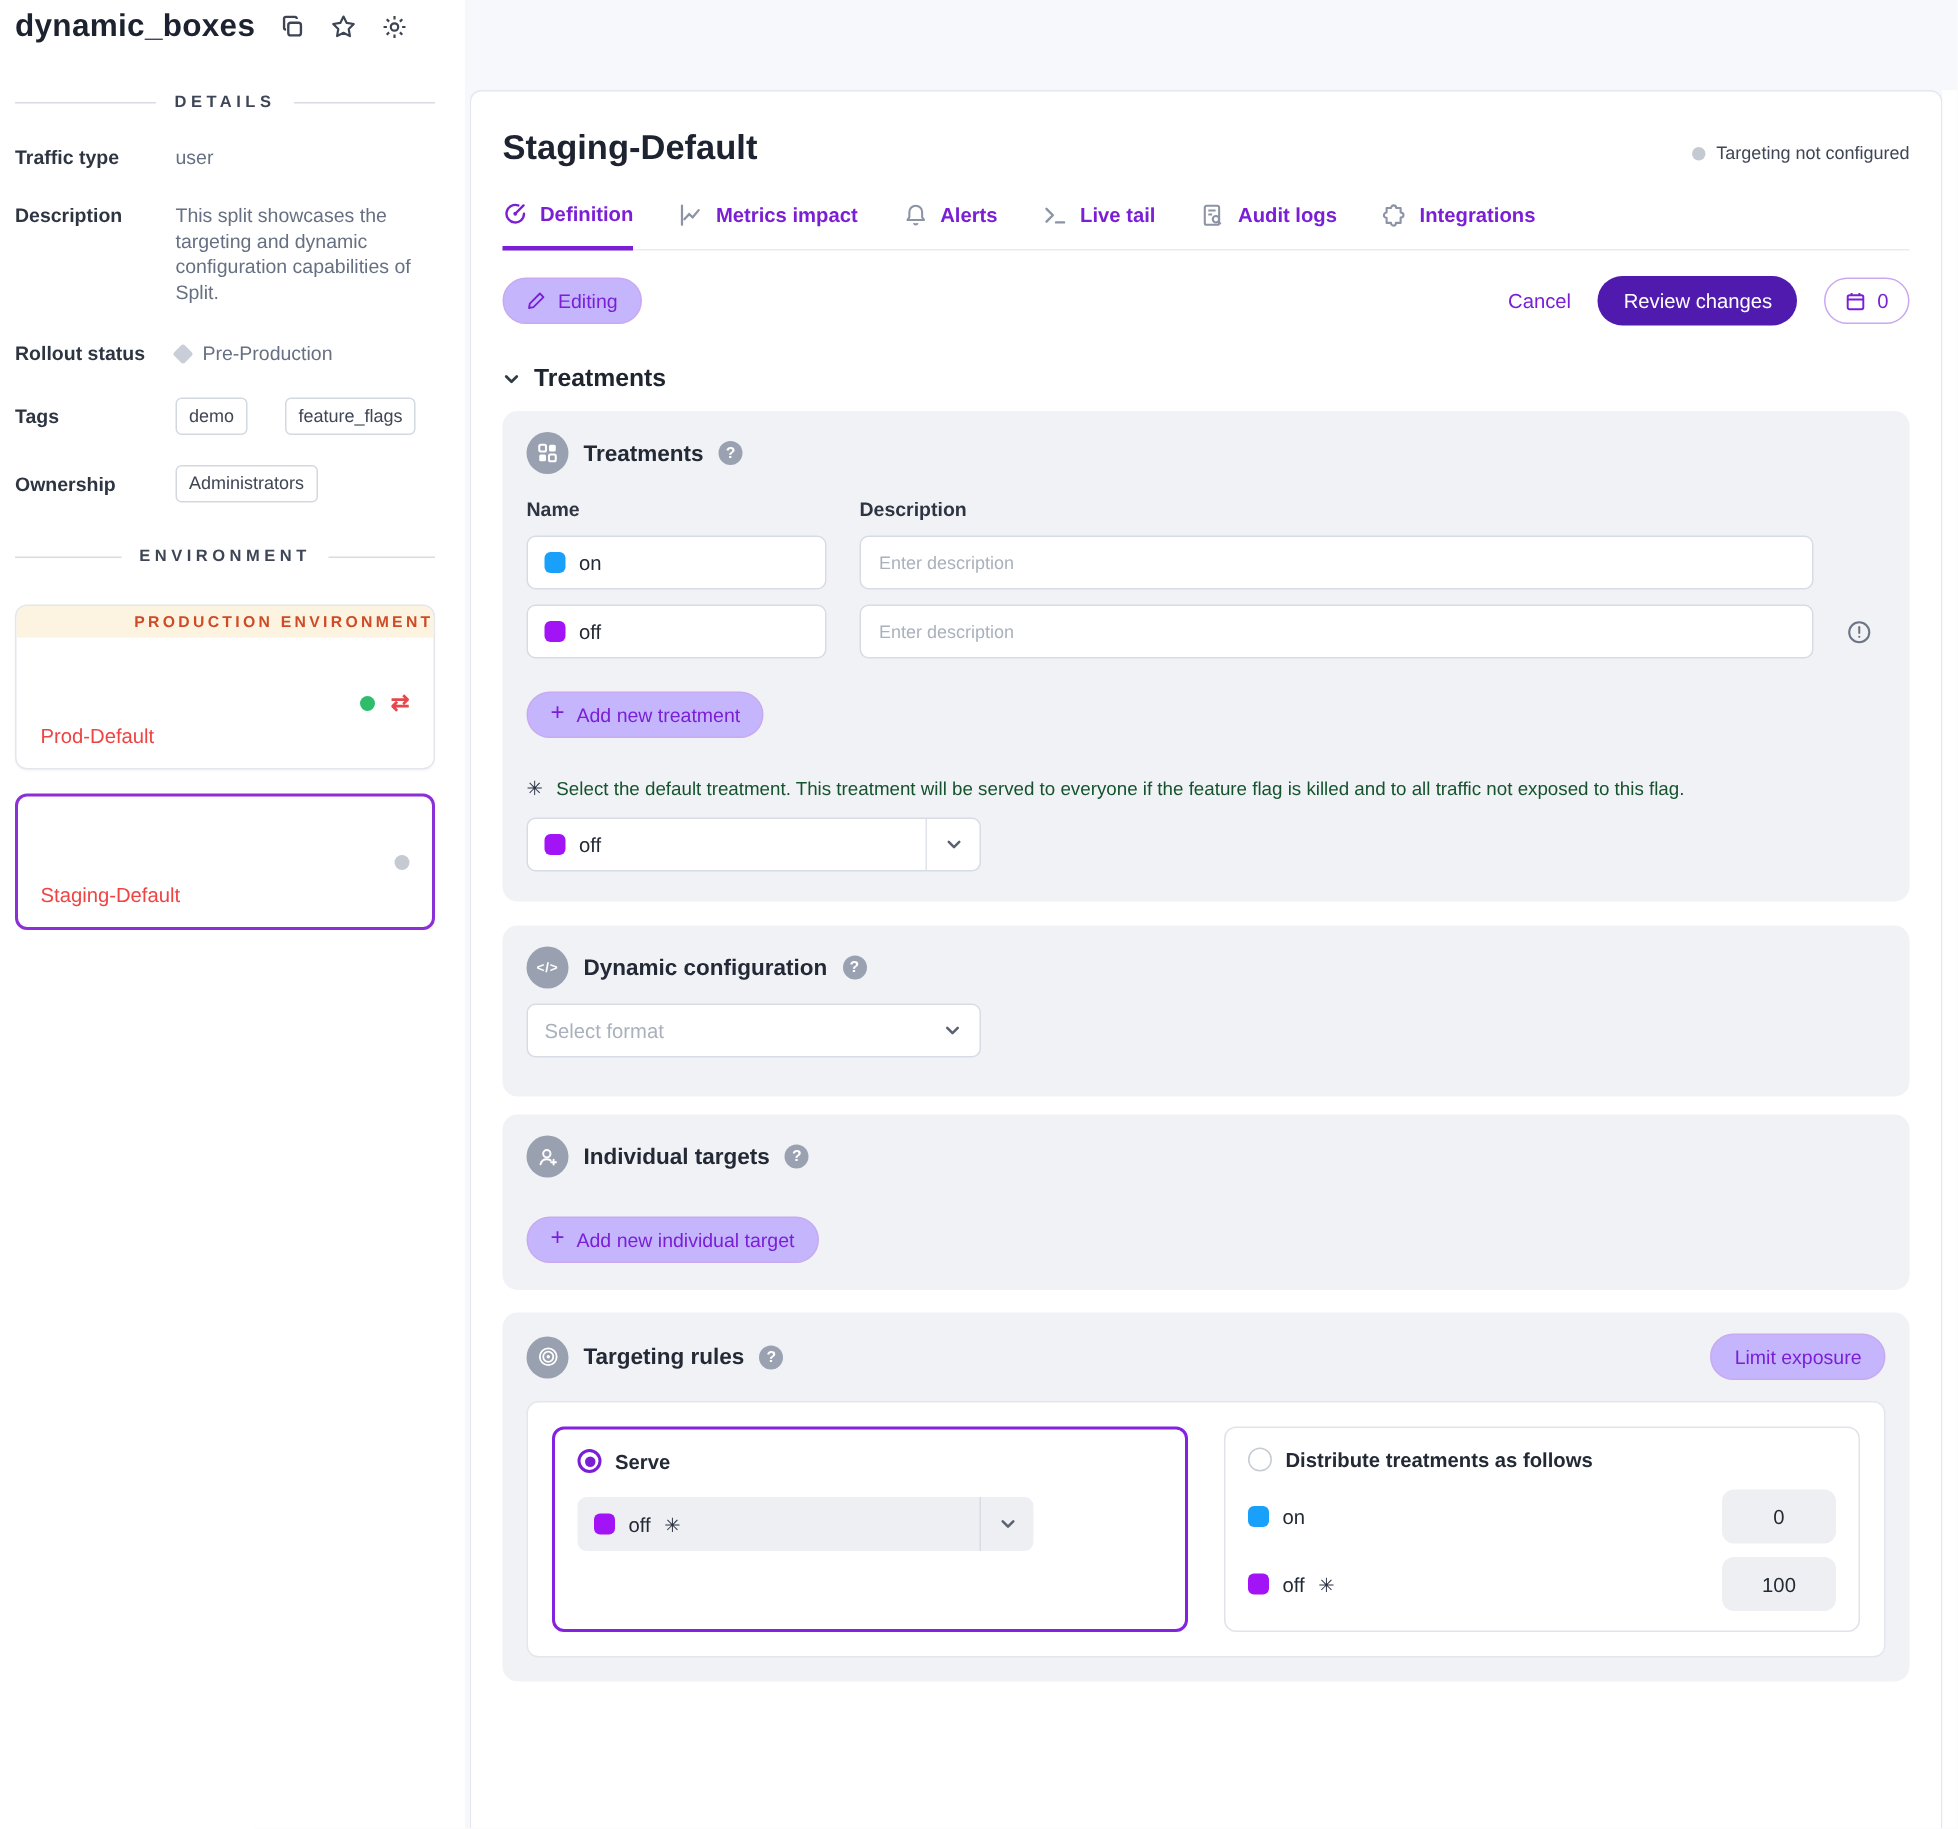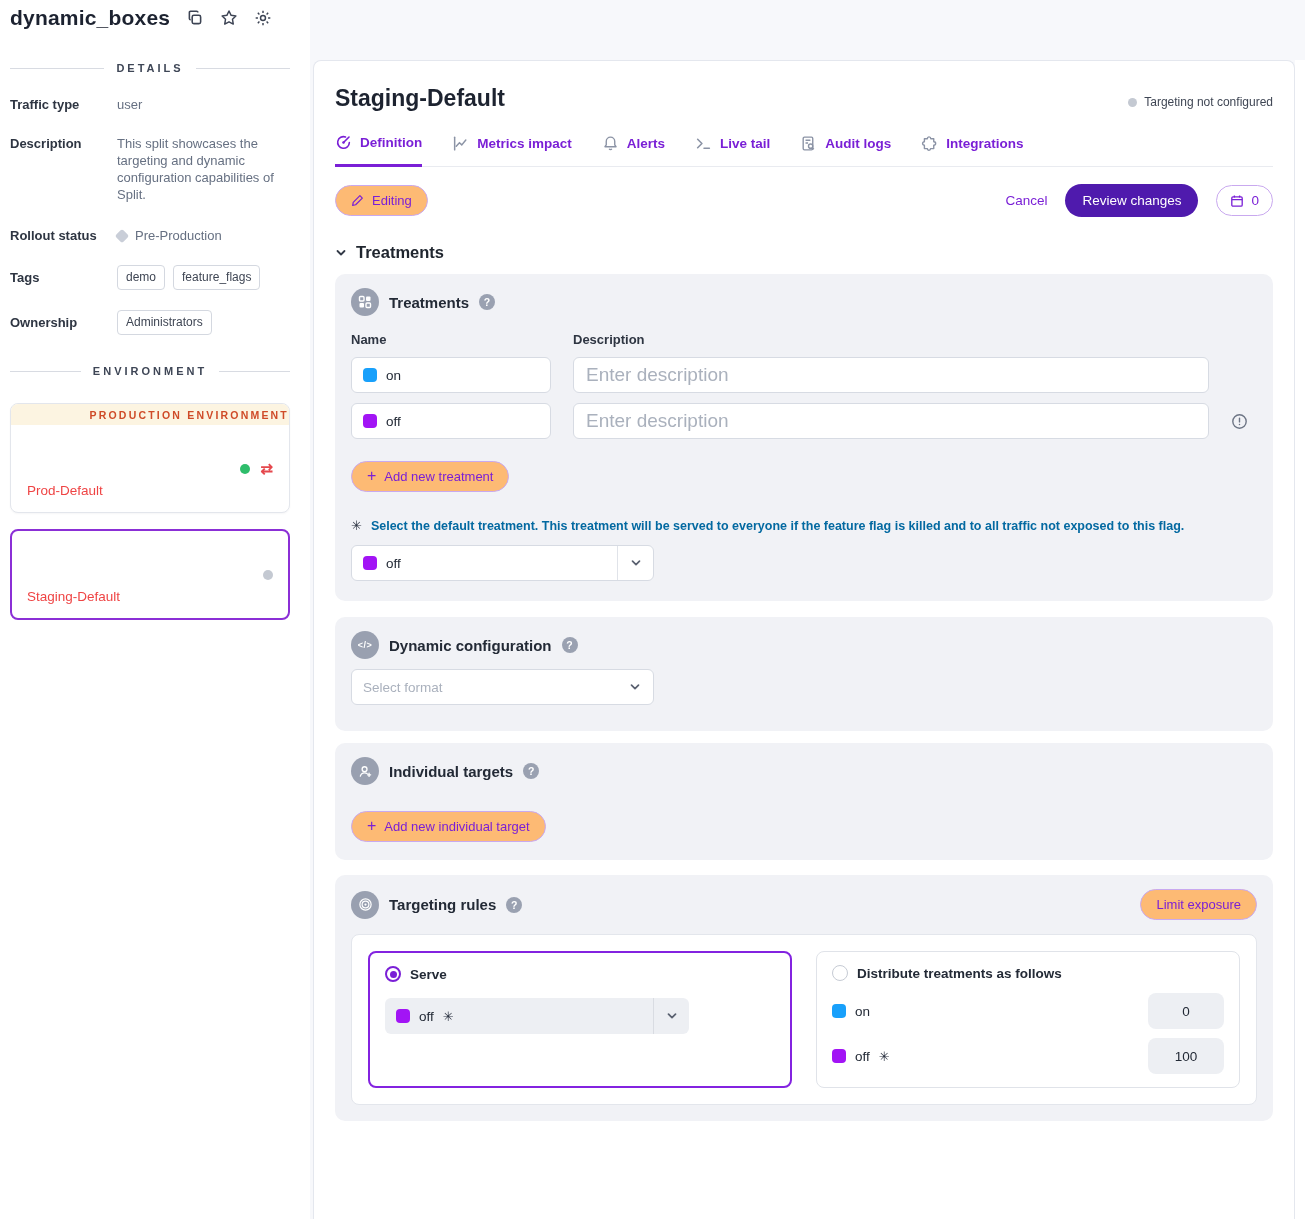--- a/index.html
+++ b/index.html
@@ -16,21 +16,21 @@
   .divider .line { flex:1; height:1px; background:#d8dbe2; }
   .divider .dtext { font-size:11px; font-weight:bold; letter-spacing:3px; color:#3e4656; margin:0 12px; }
   .div-details { margin-top:30px; }
   .div-env { margin-top:30px; }
 
   .drow { display:flex; padding:0 20px 0 10px; margin-top:22px; font-size:13px; line-height:17px; }
   .drow .dlabel { width:107px; flex-shrink:0; font-weight:bold; color:#2e3542; }
   .drow .dvalue { color:#667082; }
   .rollout-val { display:flex; align-items:center; gap:8px; color:#667082; }
   .diamond { width:10px; height:10px; background:#c9ced8; border-radius:2px; transform:rotate(45deg); flex-shrink:0; }
-  .chip-row { display:flex; gap:8px; flex-wrap:wrap; }
+  .chip-row { display:flex; gap:25px; flex-wrap:wrap; }
   .tagchip { border:1px solid #d4d8e0; border-radius:4px; padding:3px 8px; font-size:12px; color:#3f4654; background:#fff; }
 
   .env-card { margin:26px 20px 0 10px; background:#fff; border:1px solid #e3e6ec; border-radius:8px; overflow:hidden; box-shadow:0 1px 2px rgba(30,35,50,.04); }
   .env-banner { background:#fcf4e1; text-align:right; font-size:10.5px; font-weight:bold; letter-spacing:2.2px; color:#cf4b28; padding:5px 0 4px; }
   .env-body { display:flex; align-items:center; justify-content:space-between; padding:14px 16px; }
   .env-name { font-size:13.5px; font-weight:normal; color:#ef4444;margin-top:44px; }
   .env-right { display:flex; align-items:center; gap:10px; }
   .dot { width:10px; height:10px; border-radius:50%; }
   .dot-green { background:#2ebd6b; }
   .dot-gray { background:#c4c9d2; }
@@ -49,51 +49,51 @@
   .status .dot { width:9px; height:9px; }
   .status-text { font-size:12px; color:#3f4654; }
 
   .tabs { display:flex; gap:30px; margin-top:22px; border-bottom:1px solid #e9ebf0; }
   .tab { display:flex; align-items:center; gap:8px; padding-bottom:13px; font-size:13.5px; font-weight:bold; color:#7a1fd6; cursor:pointer; }
   .tab .ticon { color:#8b93a5; display:inline-flex; }
   .tab.active { border-bottom:3px solid #7a1fd6; margin-bottom:-1px; }
   .tab.active .ticon { color:#7a1fd6; }
 
   .toolbar { display:flex; align-items:center; margin-top:17px; }
-  .pill { display:inline-flex; align-items:center; gap:8px; border:1px solid #c9a9ef; border-radius:999px; background:#fdba74; color:#7a1fd6; font-size:13px; padding:7px 15px; cursor:pointer; }
+  .pill { display:inline-flex; align-items:center; gap:8px; border:1px solid #c9a9ef; border-radius:999px; background:#c4b5fd; color:#7a1fd6; font-size:13px; padding:7px 15px; cursor:pointer; }
   .toolbar-right { margin-left:auto; display:flex; align-items:center; gap:18px; }
   .link-btn { color:#7a1fd6; font-size:13.5px; cursor:pointer; }
   .primary-btn { background:#4f1aad; color:#fff; border-radius:999px; font-size:13.5px; padding:9px 17px; border:none; cursor:pointer; }
   .sched-pill { display:inline-flex; align-items:center; gap:7px; border:1px solid #c9a9ef; border-radius:999px; color:#7a1fd6; font-size:13.5px; padding:7px 13px; cursor:pointer; background:#fff; }
 
   .section-head { display:flex; align-items:center; gap:9px; margin-top:26px; }
   .section-title { font-size:16.5px; font-weight:bold; color:#20262f; }
 
   .card { background:#f1f2f6; border-radius:10px; margin-top:12px; padding:14px 16px 20px; }
   .card-head { display:flex; align-items:center; gap:10px; }
   .circle-ic { width:28px; height:28px; border-radius:50%; background:#99a0b0; display:flex; align-items:center; justify-content:center; color:#fff; flex-shrink:0; }
   .card-title { font-size:15px; font-weight:bold; color:#232a36; }
   .help { width:16px; height:16px; border-radius:50%; background:#9aa1b1; color:#fff; font-size:10.5px; font-weight:bold; display:flex; align-items:center; justify-content:center; cursor:pointer; }
   .code-glyph { font-size:9px; font-weight:bold; letter-spacing:.5px; }
 
   .tgrid { display:grid; grid-template-columns:200px 1fr 26px; column-gap:22px; align-items:center; }
   .col-label { font-size:13px; font-weight:bold; color:#2e3542; margin-top:16px; }
   .trow { margin-top:10px; }
   .inputbox { background:#fff; border:1px solid #d7dbe3; border-radius:6px; height:36px; display:flex; align-items:center; gap:9px; padding:0 11px; font-size:13.5px; color:#232a36; }
   .chip { width:14px; height:14px; border-radius:4px; flex-shrink:0; }
-  input.desc { background:#fff; border:1px solid #d7dbe3; border-radius:6px; height:36px; width:100%; padding:0 12px; font-size:19px; font-family:"Liberation Sans",sans-serif; color:#232a36; }
+  input.desc { background:#fff; border:1px solid #d7dbe3; border-radius:6px; height:36px; width:100%; padding:0 12px; font-size:12px; font-family:"Liberation Sans",sans-serif; color:#232a36; }
   input.desc::placeholder { color:#aab1bd; }
   .warn-ic { display:inline-flex; color:#6d7585; }
 
   .add-btn { margin-top:22px; }
   .plus { font-size:16px; line-height:1; font-weight:normal; margin-top:-1px; }
 
   .default-note { display:flex; align-items:center; gap:9px; margin-top:26px; }
   .asterisk { font-size:13px; color:#2a3140; }
-  .note-text { font-size:12.5px; font-weight:bold; color:#0369a1; }
+  .note-text { font-size:12.5px; font-weight:normal; color:#14532d; }
 
   .selectbox { margin-top:12px; width:303px; height:36px; background:#fff; border:1px solid #d7dbe3; border-radius:6px; display:flex; align-items:center; cursor:pointer; }
   .selectbox .sel-content { flex:1; display:flex; align-items:center; gap:9px; padding:0 11px; font-size:13.5px; color:#232a36; }
   .sel-caret { width:36px; height:100%; display:flex; align-items:center; justify-content:center; border-left:1px solid #e0e3e9; color:#5a6170; }
   .sel-caret.noline { border-left:none; }
   .placeholder { color:#aab1bd; }
 
   .dyncard { padding-bottom:26px; margin-top:16px; }
   .fmt-label { font-size:13px; font-weight:bold; color:#2e3542; margin-top:20px; }
 

